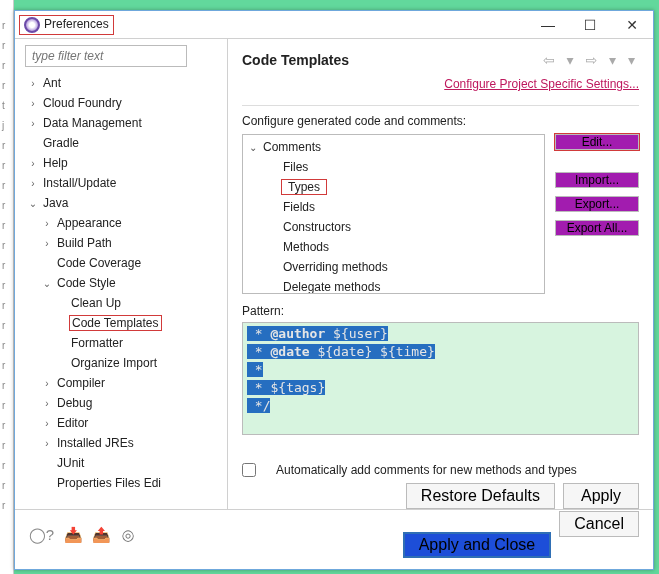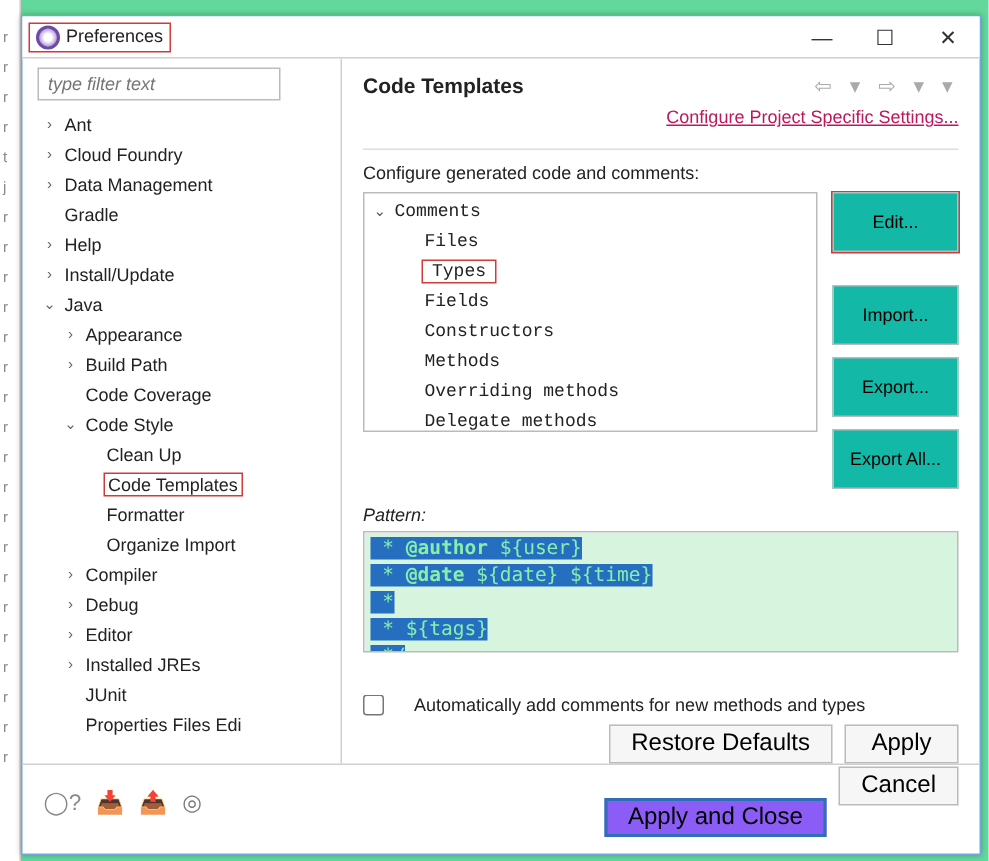--- a/index.html
+++ b/index.html
@@ -42,46 +42,46 @@
   .config-link { text-align: right; color: #be185d; text-decoration: underline; margin: 6px 0 10px; font-size: 12px; }
   .hr { border-top: 1px solid #ddd; margin: 4px 0 8px; }
   .section-label { font-size: 12px; margin-bottom: 6px; }
 
   .tree-box-wrap { display: flex; gap: 10px; }
   .tree-box { flex: 1; border: 1px solid #bbb; height: 160px; overflow-y: scroll; padding: 2px 0; }
   .tb-row { display: flex; align-items: center; height: 20px; padding-left: 6px; }
   .tb-row .tw { width: 12px; color: #555; font-size: 10px; }
   .tb-row.lvl1 { padding-left: 26px; }
   .tb-row.hl span.lbl { border: 1px solid #d13a3a; padding: 0 6px; }
-  .tb-row span.lbl { padding: 0 2px; font-family: Liberation Mono, monospace; }
+  .tb-row span.lbl { padding: 0 2px; }
 
   .side-buttons { display: flex; flex-direction: column; gap: 8px; }
-  .side-buttons button { width: 84px; height: 40px; border: 1px solid #bbb; background: #14b8a6; font-size: 12px; }
+  .side-buttons button { width: 84px; height: 16px; border: 1px solid #bbb; background: #a21caf; font-size: 12px; }
   .side-buttons button.hl { outline: 1px solid #d13a3a; outline-offset: 0px; }
 
-  .pattern-label { margin-top: 10px; font-size: 12px; font-style: italic; }
+  .pattern-label { margin-top: 10px; font-size: 12px; }
   .pattern-box { margin-top: 4px; border: 1px solid #bbb; height: 120px; background: #d7f4df; overflow: auto; padding: 2px 4px; font-family: Consolas, monospace; font-size: 13px; line-height: 18px; position: relative; }
   .pattern-line { white-space: pre; }
-  .pattern-line .sel { background: #266ec0; color: #86efac; }
+  .pattern-line .sel { background: #266ec0; color: #e5e5e5; }
   .pattern-line .kw { font-weight: bold; }
   
   .pattern-box::-webkit-scrollbar { width: 14px; height: 14px; }
 
   .auto-row { margin-top: 28px; display: flex; align-items: center; gap: 20px; }
   .auto-row input[type=checkbox] { width: 14px; height: 14px; }
 
   .restore-row { display: flex; justify-content: flex-end; gap: 8px; margin-top: 6px; }
   .restore-row button, .bottom-buttons button { height: 26px; padding: 0 14px; border: 1px solid #bbb; background: #f6f6f6; font-size: 16px; min-width: 76px; }
 
   .bottom-bar { height: 50px; border-top: 1px solid #d0d0d0; display: flex; align-items: center; justify-content: space-between; padding: 0 14px; }
   .bottom-icons { display: flex; gap: 10px; color: #8b6e4e; font-size: 15px; }
   .bottom-icons span:first-child { color: #888; }
   .bottom-icons span:last-child { color: #777; }
   .bottom-buttons { display: flex; gap: 8px; }
-  .bottom-buttons button.primary { border: 2px solid #2f6fb5; background: #8b5cf6; margin-top: 21px; }
+  .bottom-buttons button.primary { border: 2px solid #2f6fb5; background: #1d4ed8; margin-top: 21px; }
 
   
   .peek { position: absolute; top: 0; left: 0; width: 14px; height: 574px; background: #fff; border-right: 1px solid #ccc; color: #888; font-size: 10px; padding-top: 20px; overflow: hidden; z-index: 0; }
   .peek span { display:block; height:20px; padding-left:2px; }
 
   
   .tree::-webkit-scrollbar, .tree-box::-webkit-scrollbar { width: 16px; }
   .tree::-webkit-scrollbar-thumb, .tree-box::-webkit-scrollbar-thumb { background: #ccc; border: 1px solid #aaa; }
   .tree::-webkit-scrollbar-track, .tree-box::-webkit-scrollbar-track { background: #f0f0f0; }
 </style>

